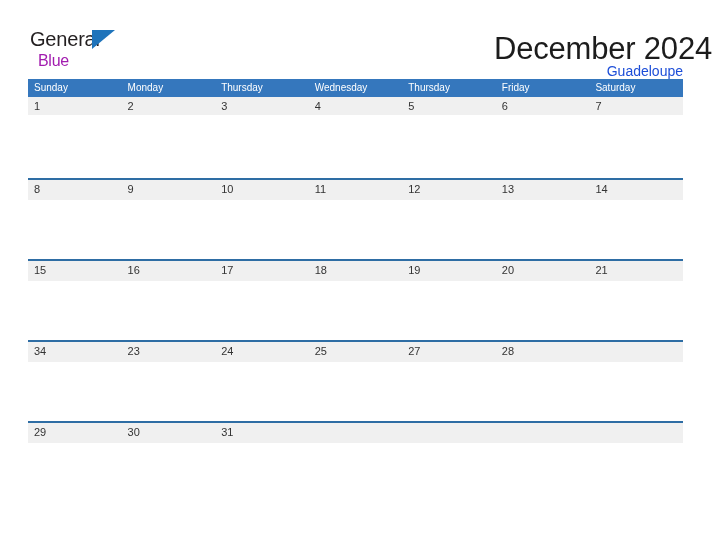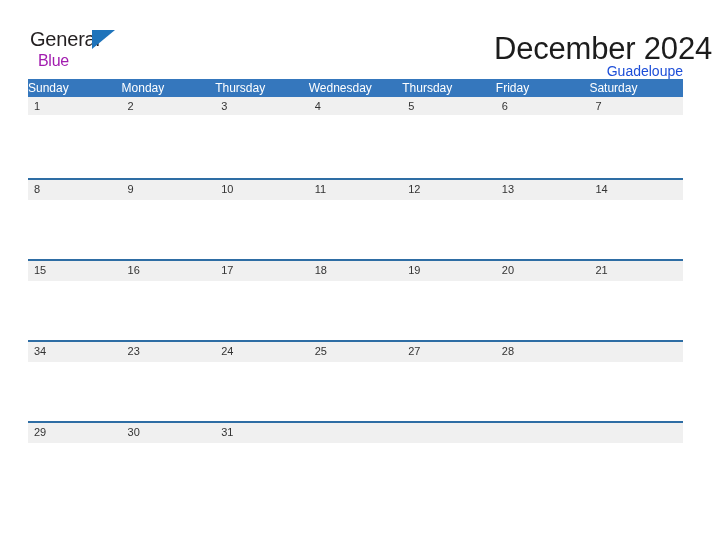--- a/index.html
+++ b/index.html
@@ -91,22 +91,23 @@
   }
 
   .dow-row {
     display: flex;
     background: #3577bd;
     height: 18px;
   }
   .dow-cell {
     width: 93.571px;
     box-sizing: border-box;
+    padding-left: 6px;
     color: #ffffff;
-    font-size: 12px;
+    font-size: 10px;
     line-height: 18px;
     white-space: nowrap;
   }
 
   .week-row {
     position: relative;
     height: 81px;
   }
   .week-row .date-band {
     display: flex;

